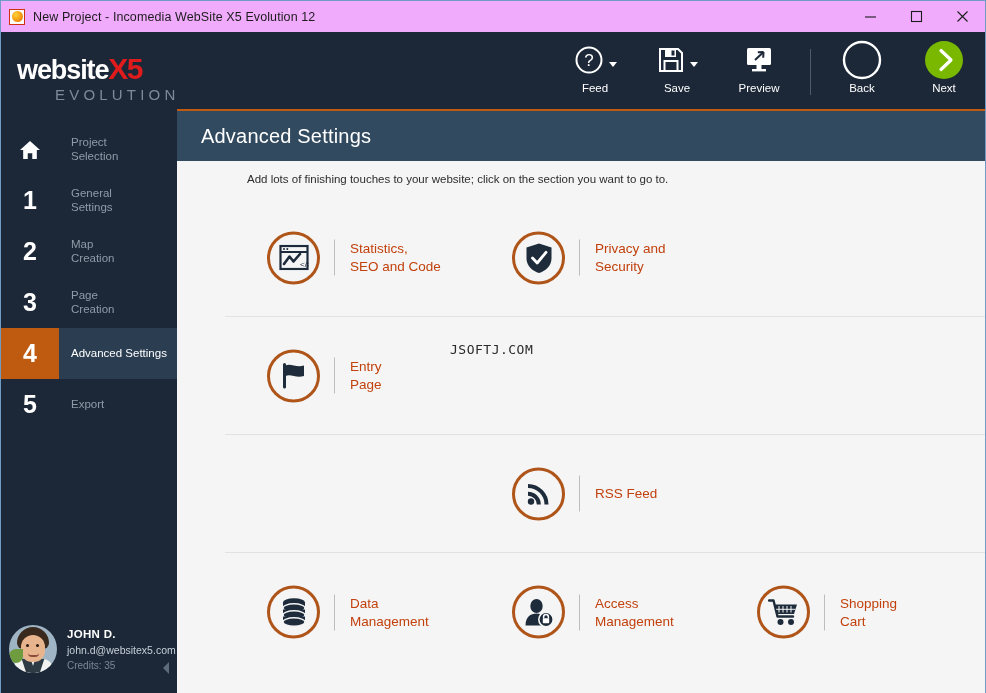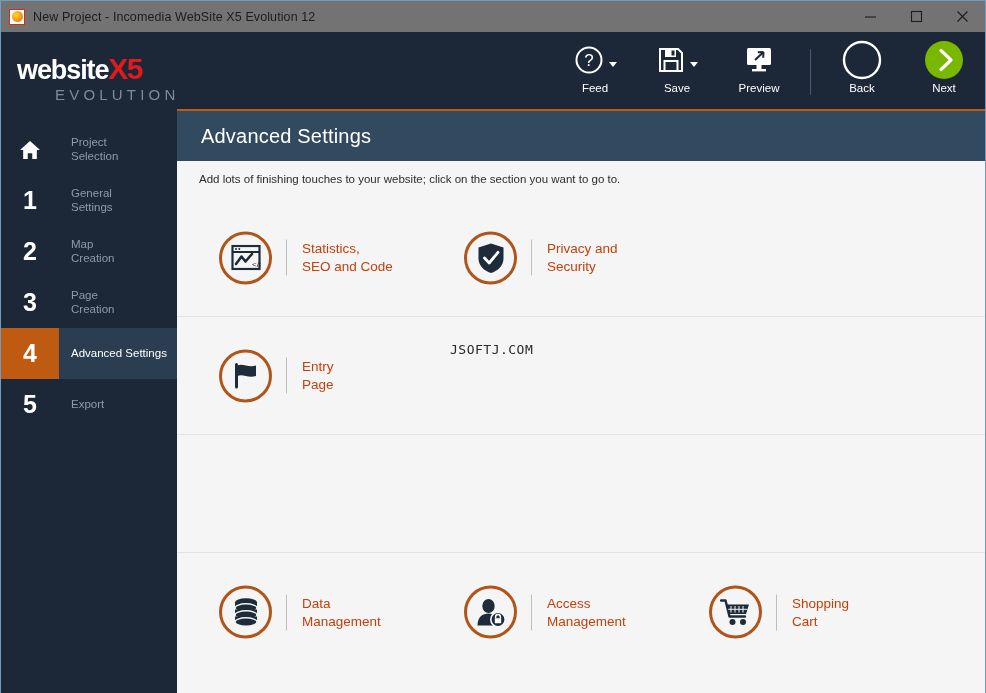--- a/index.html
+++ b/index.html
@@ -13,21 +13,21 @@
     position: relative;
     width: 986px; height: 693px;
     border: 1px solid #6f9bc4;
     background: #ffffff;
   }
 
   
   .titlebar {
     position: absolute; top: 0; left: 0;
     width: 984px; height: 31px;
-    background: #737373;
+    background: #f0abfc;
     display: flex; align-items: center;
   }
   .app-icon {
     width: 16px; height: 16px;
     margin-left: 8px; margin-right: 8px;
     border: 1px solid #d03010;
     background: #fdfdfd;
     display: flex; align-items: center; justify-content: center;
     flex: none;
   }
@@ -184,20 +184,21 @@
   }
   .page-title {
     font-size: 20px; color: #ffffff; padding-left: 24px; letter-spacing: .2px;
   }
 
   
   .content {
     position: absolute; left: 176px; top: 160px;
     width: 808px; height: 532px;
     background: #f5f5f5;
+    padding-left: 48px;
   }
   .subtitle {
     font-size: 11.5px; color: #2c2c2c;
     padding: 12px 0 0 22px;
   }
   .rows { margin-top: 14px; }
   .row {
     position: relative;
     height: 118px;
     display: flex; align-items: center;
@@ -311,20 +312,41 @@
         <div class="nav-label">Advanced Settings</div>
       </div>
 
       <div class="nav-item">
         <div class="nav-num">5</div>
         <div class="nav-label">Export</div>
       </div>
 
     </div>
 
+    <div class="user">
+      <div class="avatar">
+        <div class="shirt"></div>
+        <div class="collarL"></div>
+        <div class="collarR"></div>
+        <div class="hair"></div>
+        <div class="face"></div>
+        <div class="eye l"></div>
+        <div class="eye r"></div>
+        <div class="mouth"></div>
+        <div class="leaf"></div>
+      </div>
+      <div class="user-info">
+        <div class="user-name">JOHN D.</div>
+        <div class="user-mail">john.d@websitex5.com</div>
+        <div class="user-credits">Credits: 35</div>
+      </div>
+      <svg class="collapse-arrow" viewBox="0 0 10 14">
+        <path d="M8 1 L2 7 L8 13 Z" fill="#5d6b7a"></path>
+      </svg>
+    </div>
   </div>
 
   <div class="topbar">
     <div class="tool-group">
 
       <div class="tool">
         <div class="glyph">
           <svg width="30" height="30" viewBox="0 0 30 30">
             <circle cx="15" cy="15" r="12.5" fill="none" stroke="#ffffff" stroke-width="2"></circle>
             <text x="15" y="21" font-size="17" font-family="Liberation Sans, sans-serif" fill="#ffffff" text-anchor="middle">?</text>
@@ -435,20 +457,31 @@
           </div>
           <div class="vdivider"></div>
           <div class="cell-label">Entry
 Page</div>
         </div>
 
       </div>
 
       <div class="row">
 
+        <div class="cell c2">
+          <div class="icon-ring">
+            <svg width="28" height="28" viewBox="0 0 28 28">
+              <circle cx="6" cy="22" r="3.2" fill="#1d2b3a"></circle>
+              <path d="M3 14.2 A10.8 10.8 0 0 1 13.8 25" fill="none" stroke="#1d2b3a" stroke-width="4"></path>
+              <path d="M3 6.5 A18.5 18.5 0 0 1 21.5 25" fill="none" stroke="#1d2b3a" stroke-width="4"></path>
+            </svg>
+          </div>
+          <div class="vdivider"></div>
+          <div class="cell-label">RSS Feed</div>
+        </div>
       </div>
 
       <div class="row">
         <div class="cell c1">
           <div class="icon-ring">
             <svg width="26" height="30" viewBox="0 0 26 30">
               <ellipse cx="13" cy="5" rx="11" ry="4.2" fill="#1d2b3a"></ellipse>
               <rect x="2" y="5" width="22" height="5" fill="#1d2b3a"></rect>
               <ellipse cx="13" cy="10.5" rx="11" ry="4.2" fill="#1d2b3a" stroke="#f5f5f5" stroke-width="1.4"></ellipse>
               <rect x="2" y="12" width="22" height="5" fill="#1d2b3a"></rect>

